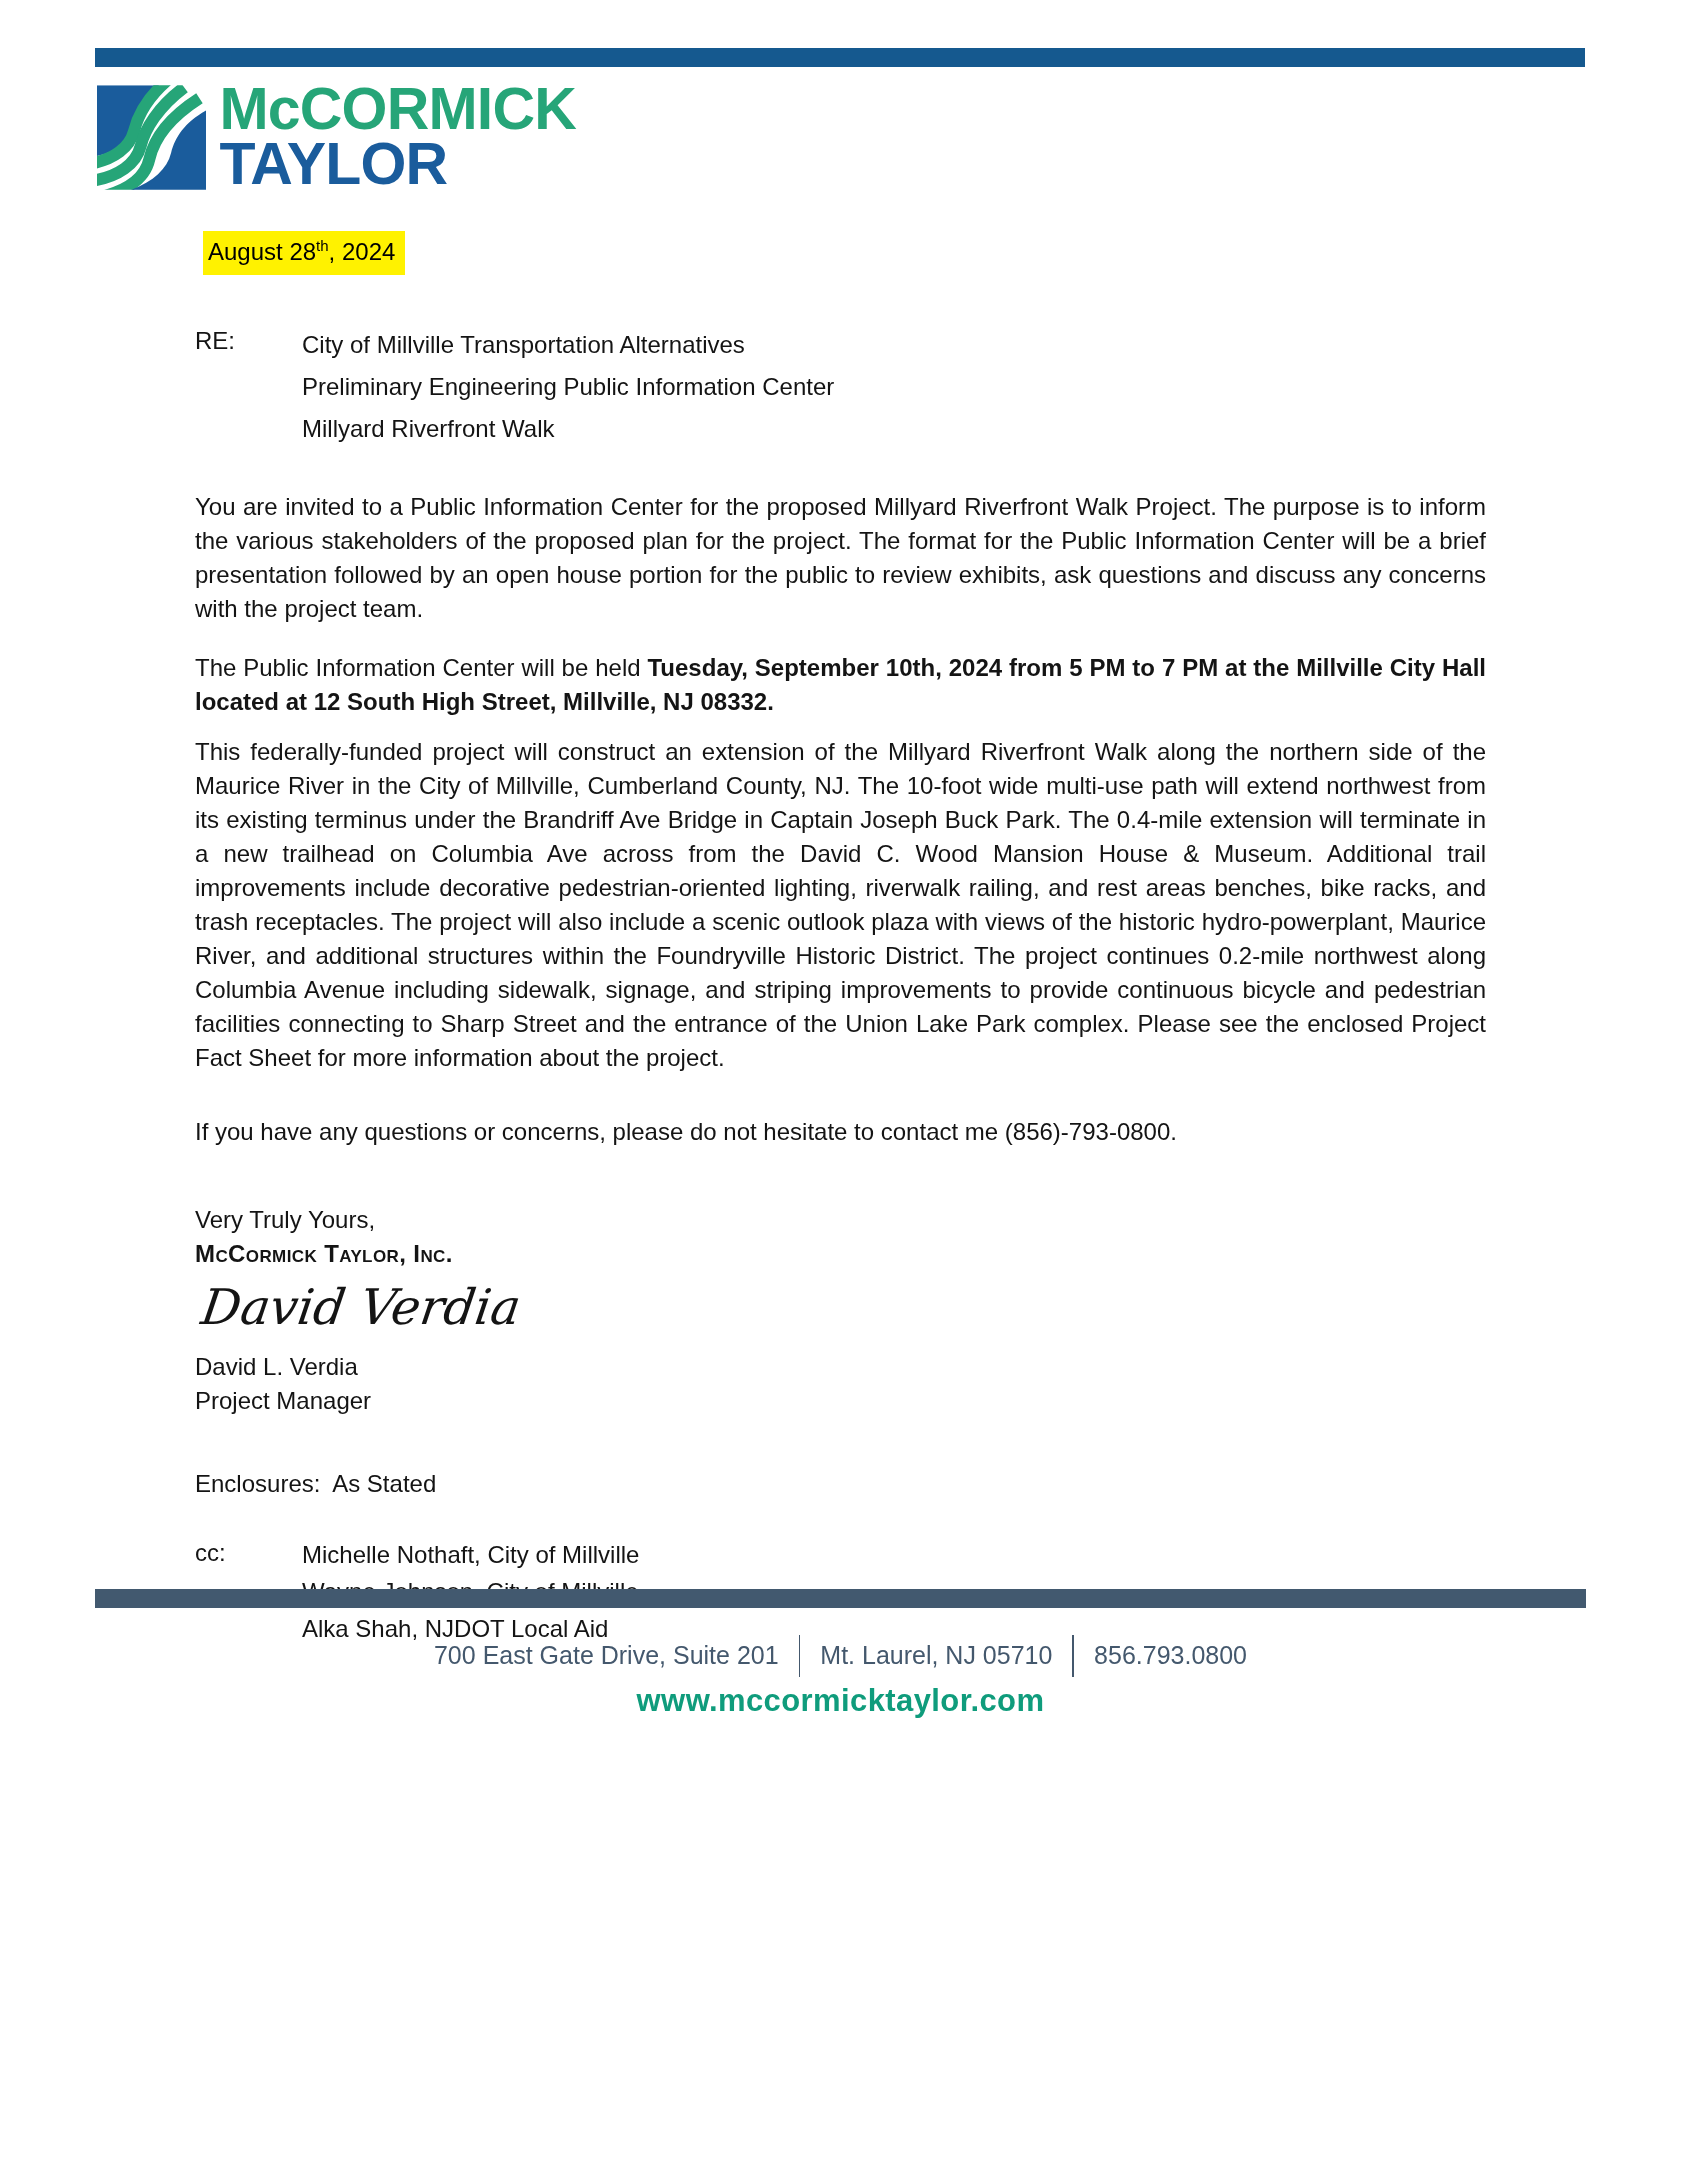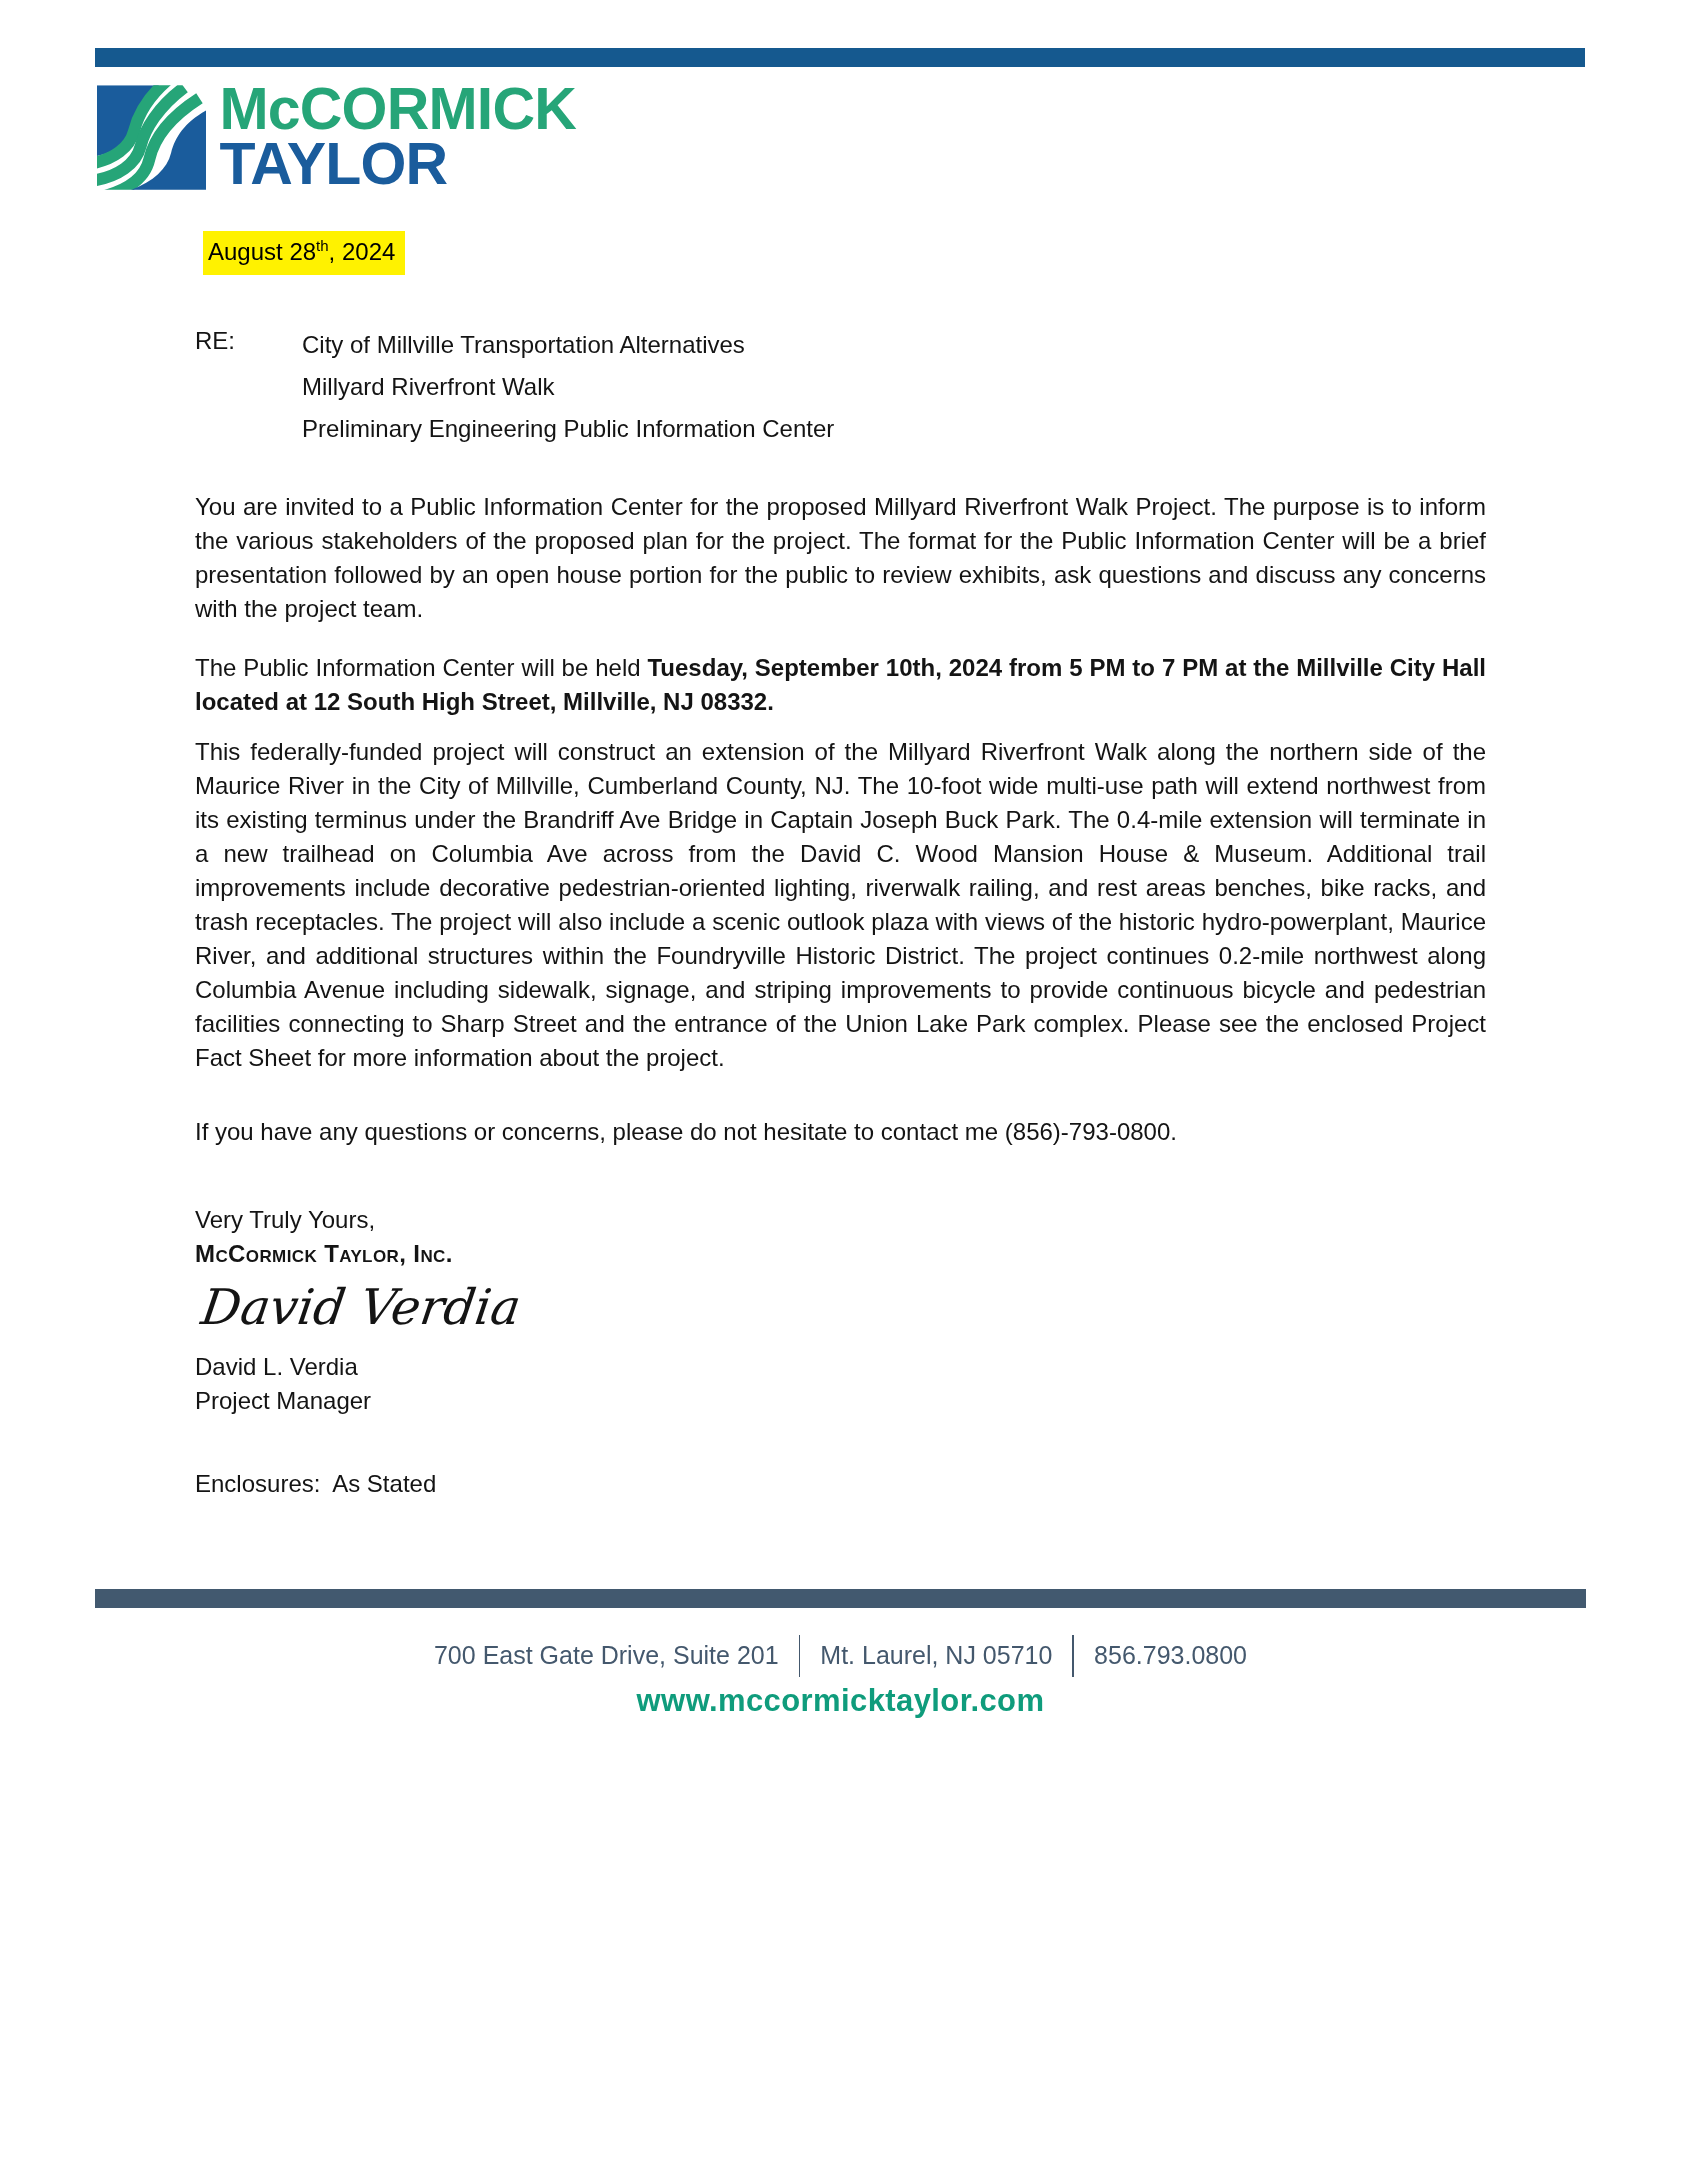--- a/index.html
+++ b/index.html
@@ -112,22 +112,22 @@
   </header>
 
   <main class="content">
 
     <p class="date-line"><mark class="date-highlight"><span>August 28</span><sup>th</sup><span>, 2024</span></mark></p>
 
     <div class="label-row re-block">
       <span class="label-col">RE:</span>
       <div class="stack">
         <div>City of Millville Transportation Alternatives</div>
+        <div>Preliminary Engineering Public Information Center</div>
         <div>Millyard Riverfront Walk</div>
-        <div>Preliminary Engineering Public Information Center</div>
       </div>
     </div>
 
 
     <p class="body justify">You are invited to a Public Information Center for the proposed Millyard Riverfront Walk Project. The purpose is to inform the various stakeholders of the proposed plan for the project.  The format for the Public Information Center will be a brief presentation followed by an open house portion for the public to review exhibits, ask questions and discuss any concerns with the project team.</p>
 
     <p class="body justify tight"><span>The Public Information Center will be held </span><strong>Tuesday, September 10th, 2024 from 5 PM to 7 PM at the Millville City Hall located at 12 South High Street, Millville, NJ 08332.</strong></p>
 
     <p class="body justify tighter">This federally-funded project will construct an extension of the Millyard Riverfront Walk along the northern side of the Maurice River in the City of Millville, Cumberland County, NJ. The 10-foot wide multi-use path will extend northwest from its existing terminus under the Brandriff Ave Bridge in Captain Joseph Buck Park. The 0.4-mile extension will terminate in a new trailhead on Columbia Ave across from the David C. Wood Mansion House &amp; Museum. Additional trail improvements include decorative pedestrian-oriented lighting, riverwalk railing, and rest areas benches, bike racks, and trash receptacles. The project will also include a scenic outlook plaza with views of the historic hydro-powerplant, Maurice River, and additional structures within the Foundryville Historic District. The project continues 0.2-mile northwest along Columbia Avenue including sidewalk, signage, and striping improvements to provide continuous bicycle and pedestrian facilities connecting to Sharp Street and the entrance of the Union Lake Park complex. Please see the enclosed Project Fact Sheet for more information about the project.</p>
 
@@ -136,20 +136,28 @@
     <div class="closing">
       <p>Very Truly Yours,</p>
       <p class="company">McCormick Taylor, Inc.</p>
       <p class="signature">David Verdia</p>
       <p class="sig-name">David L. Verdia</p>
       <p>Project Manager</p>
     </div>
 
     <p class="enclosures"><span>Enclosures:</span><span class="val">As Stated</span></p>
 
+    <div class="label-row cc-block">
+      <span class="label-col">cc:</span>
+      <div class="stack">
+        <div>Michelle Nothaft, City of Millville</div>
+        <div>Wayne Johnson, City of Millville</div>
+        <div>Alka Shah, NJDOT Local Aid</div>
+      </div>
+    </div>
 
   </main>
 
   <footer class="footer">
     <div class="bottom-rule"></div>
     <div class="address-line">
       <span>700 East Gate Drive, Suite 201</span>
       <span class="sep"></span>
       <span>Mt. Laurel, NJ 05710</span>
       <span class="sep"></span>

